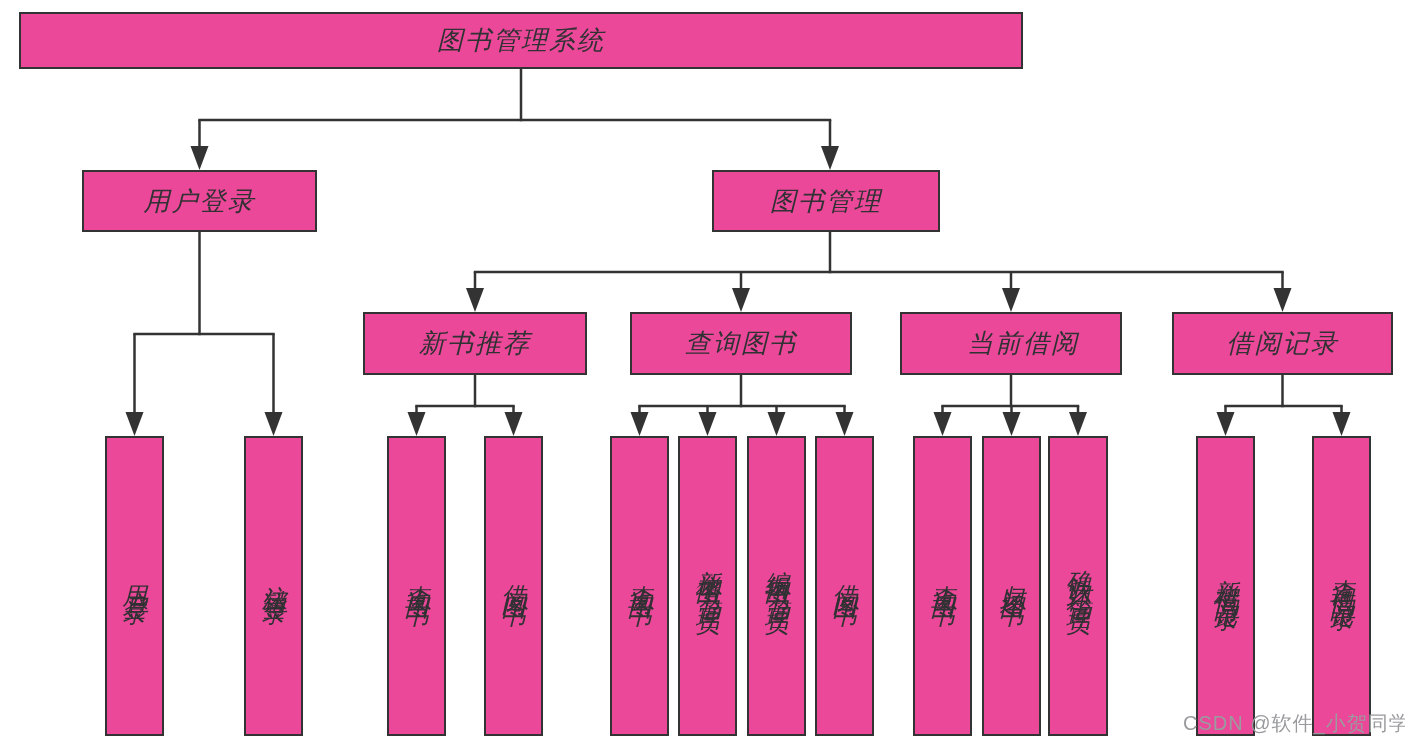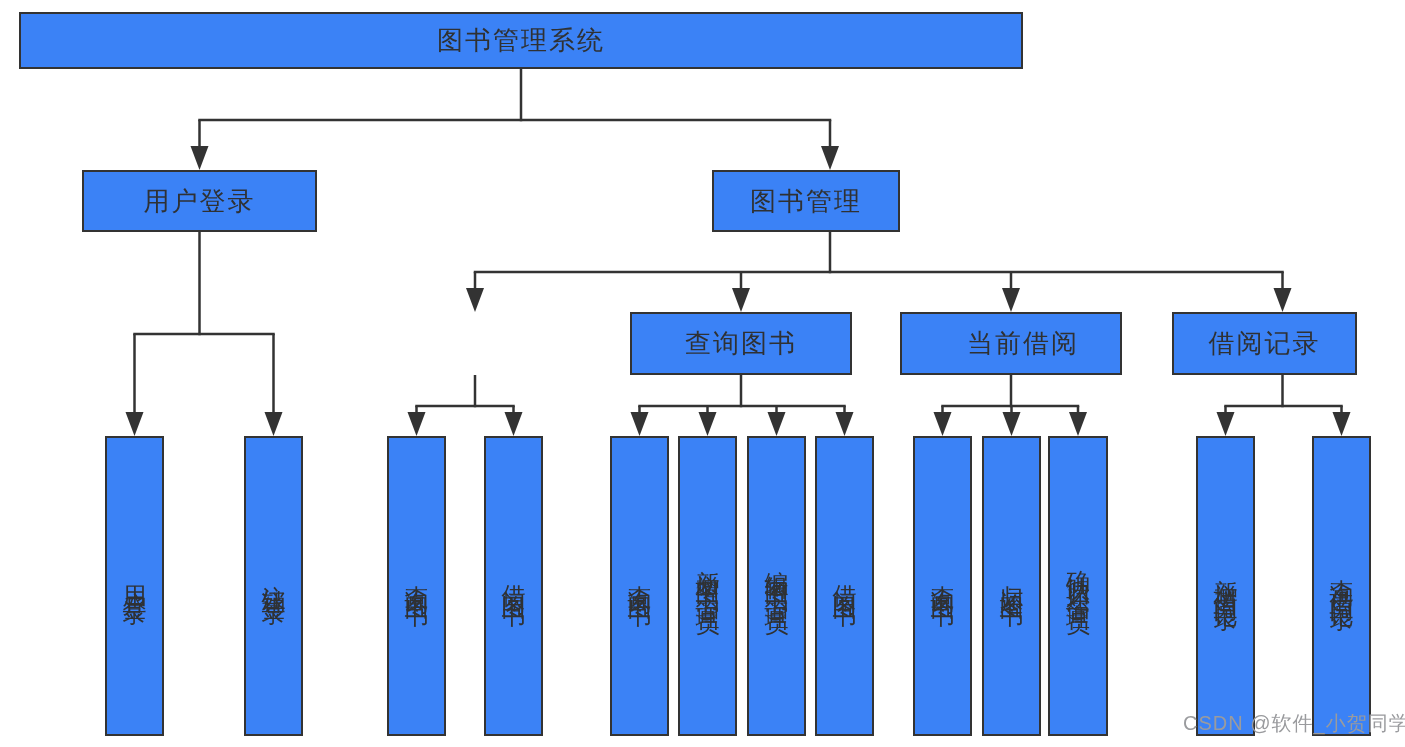--- a/index.html
+++ b/index.html
@@ -2,40 +2,41 @@
 <html><head>
 <meta charset="utf-8">
 <style>
   html,body{margin:0;padding:0;background:#ffffff;}
   .canvas{
     position:relative;width:1405px;height:747px;background:#ffffff;
     overflow:hidden;font-family:"Liberation Sans",sans-serif;
   }
   svg.connectors{position:absolute;left:0;top:0;z-index:1;}
   .node{
-    position:absolute;z-index:2;background:#3b82f6;
+    position:absolute;z-index:2;background:#ec4899;
     border:2.5px solid #333333;box-sizing:border-box;
     display:flex;align-items:center;justify-content:center;
     color:#2f3133;
+    font-style:italic;
   }
   .h{font-size:26px;letter-spacing:2px;white-space:nowrap;}
   .v{
     writing-mode:vertical-rl;text-orientation:mixed;
     font-size:24px;letter-spacing:6px;padding-bottom:16px;
   }
   
   #n-root{left:19px;top:12px;width:1004px;height:57px;}
   
   #n-user-login{left:82px;top:170px;width:235px;height:62px;}
-  #n-book-mgmt{left:712px;top:170px;width:188px;height:62px;}
+  #n-book-mgmt{left:712px;top:170px;width:228px;height:62px;}
   
   #n-new-book-rec{left:363px;top:312px;width:224px;height:63px;}
   #n-book-borrow{left:630px;top:312px;width:222px;height:63px;}
   #n-current-borrow{left:900px;top:312px;width:222px;height:63px;padding-left:24px;}
-  #n-borrow-records{left:1172px;top:312px;width:185px;height:63px;}
+  #n-borrow-records{left:1172px;top:312px;width:221px;height:63px;}
   
   .v{top:436px;width:59px;height:300px;}
   #n-user-login-leaf{left:105px;}
   #n-logout-leaf{left:244px;}
   #n-rec-query-books{left:387px;}
   #n-rec-borrow-books{left:484px;}
   #n-bb-query-books{left:610px;}
   #n-bb-add-books{left:678px;}
   #n-bb-edit-books{left:747px;}
   #n-bb-borrow-books{left:815px;}
@@ -107,20 +108,21 @@
       <polygon points="1216.5,412 1234.5,412 1225.5,436" fill="#333333"></polygon>
       <line x1="1341.5" y1="406" x2="1341.5" y2="416" stroke="#333333" stroke-width="2.5"></line>
       <polygon points="1332.5,412 1350.5,412 1341.5,436" fill="#333333"></polygon>
     </svg>
 
   <div class="node h" id="n-root">图书管理系统</div>
 
   <div class="node h" id="n-user-login">用户登录</div>
   <div class="node h" id="n-book-mgmt">图书管理</div>
 
+  <div class="node h" id="n-new-book-rec">新书推荐</div>
   <div class="node h" id="n-book-borrow">查询图书</div>
   <div class="node h" id="n-current-borrow">当前借阅</div>
   <div class="node h" id="n-borrow-records">借阅记录</div>
 
   <div class="node v" id="n-user-login-leaf">用户登录</div>
   <div class="node v" id="n-logout-leaf">注销登录</div>
   <div class="node v" id="n-rec-query-books">查询图书</div>
   <div class="node v" id="n-rec-borrow-books">借阅图书</div>
   <div class="node v" id="n-bb-query-books">查询图书</div>
   <div class="node v" id="n-bb-add-books">新增图书（管理员）</div>

